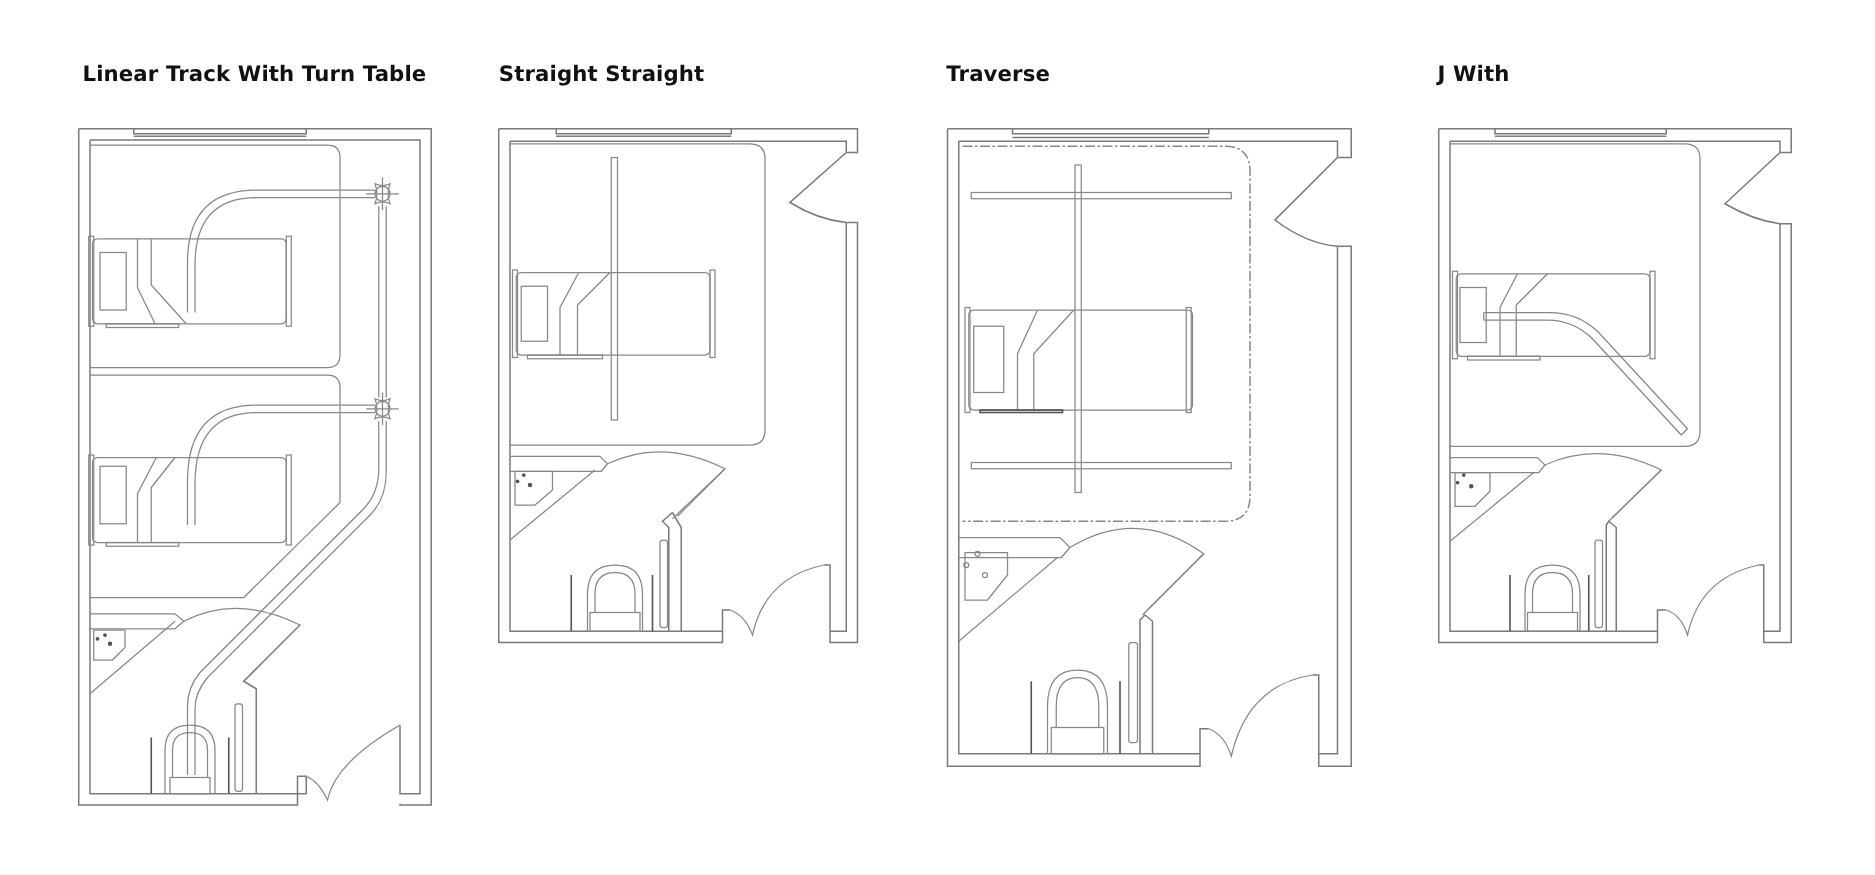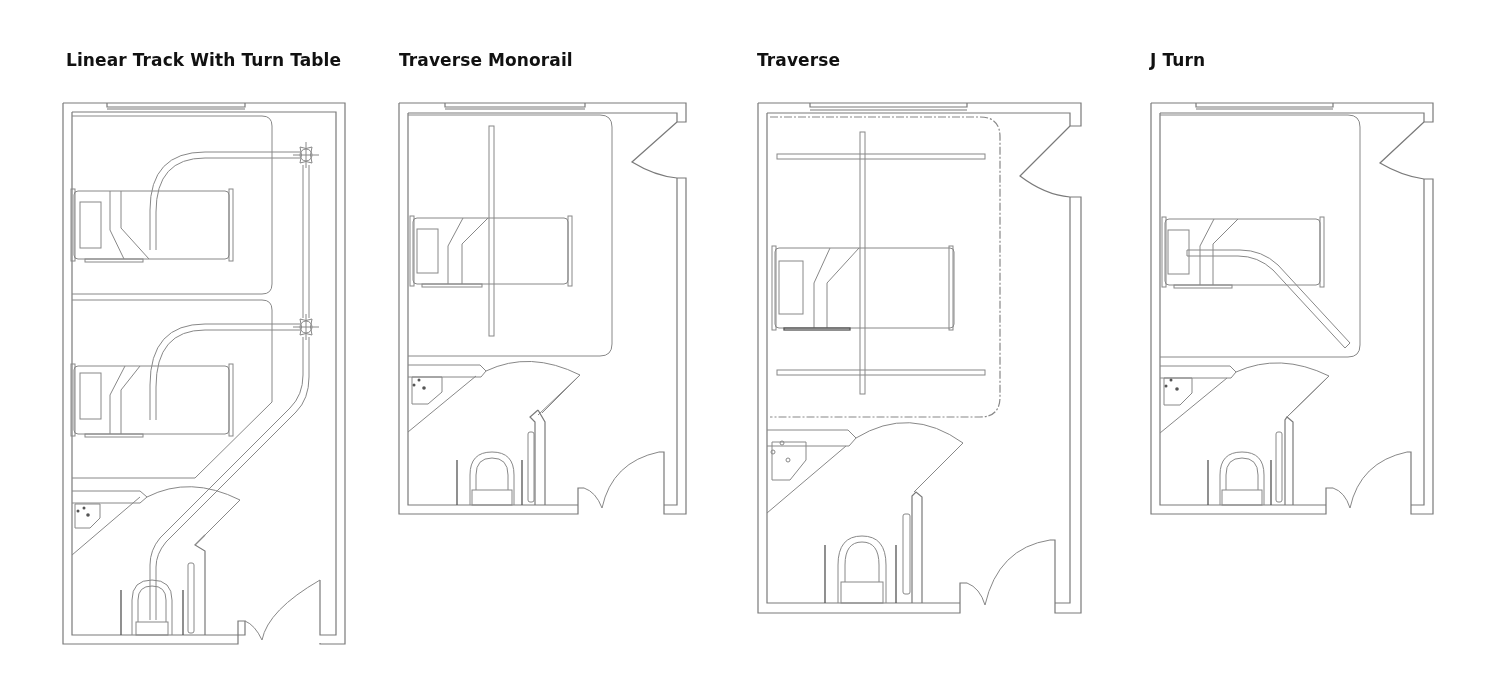--- a/index.html
+++ b/index.html
@@ -9,23 +9,23 @@
   .w { fill: none; stroke: #7a7a7a; stroke-width: 1.2; }
   .t { fill: none; stroke: #888888; stroke-width: 1; }
   .d { fill: none; stroke: #555555; stroke-width: 1.3; }
   .dash { fill: none; stroke: #888888; stroke-width: 1.2; stroke-dasharray: 8 2 2 2; }
   .dot { fill: #555555; }
 </style>
 </head>
 <body>
 
 <div class="title" style="left:66px;">Linear Track With Turn Table</div>
-<div class="title" style="left:399px;">Traverse Monorail</div>
+<div class="title" style="left:399px;">Straight Straight</div>
 <div class="title" style="left:757px;text-align:right;">Traverse</div>
-<div class="title" style="left:1150px;">J Turn</div>
+<div class="title" style="left:1150px;">J With</div>
 
 <svg width="1500" height="700">
   <g>
     <path class="w" d="M63,103 L345,103 L345,644 L320,644 L320,643"></path>
     <path class="w" d="M63,103 L63,644 L238,644 L238,635"></path>
     <path class="w" d="M72,112 L336,112 L336,635 L320,635 L320,580"></path>
     <path class="w" d="M72,112 L72,635 L205,635"></path>
     <path class="w" d="M107,103 L107,107 L245,107 L245,103"></path>
     <path class="w" d="M107,109 L245,109"></path>
     <path class="w" d="M238,635 L238,621 L245,621 L245,635 L205,635"></path>

